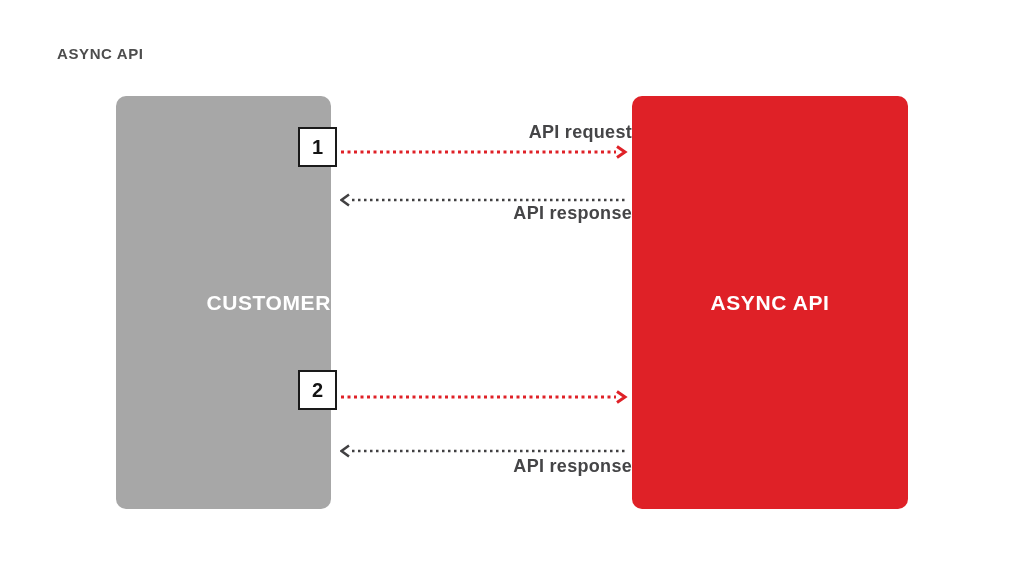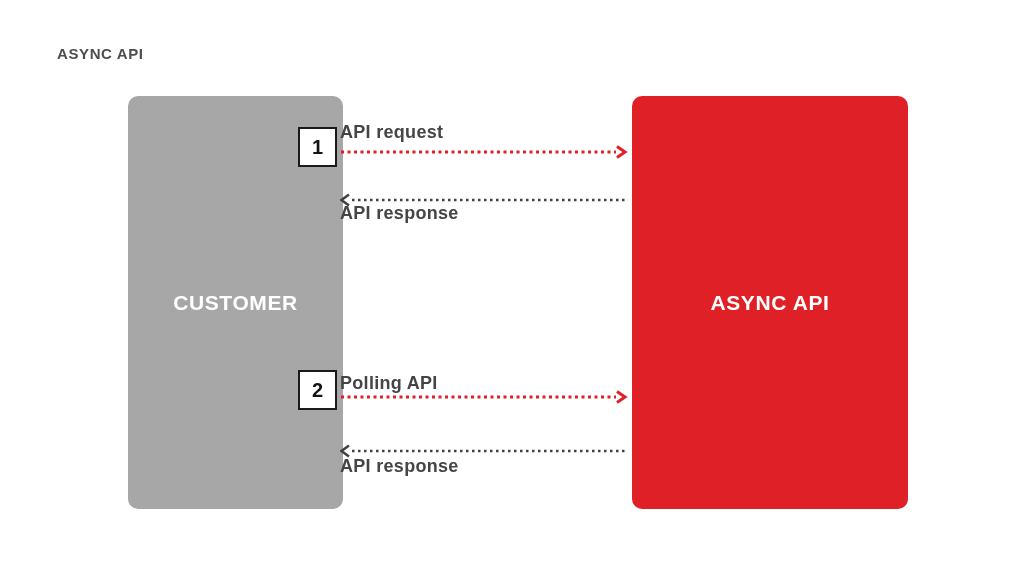--- a/index.html
+++ b/index.html
@@ -30,23 +30,24 @@
     top: 96px;
     height: 413px;
     border-radius: 10px;
     display: flex;
     flex-direction: column;
     align-items: center;
     justify-content: center;
     text-align: center;
   }
   .customer-box {
-    left: 128px;
+    left: 116px;
     width: 215px;
     background: var(--customer-box);
+    align-items: flex-end;
   }
   .api-box {
     left: 632px;
     width: 276px;
     background: var(--api-box);
   }
   .node-label {
     color: var(--box-text);
     font-size: 21px;
     font-weight: bold;
@@ -68,21 +69,21 @@
     font-weight: bold;
     color: var(--step-text);
     z-index: 2;
   }
   .step-1 { top: 127px; }
   .step-2 { top: 370px; }
   .flow-label {
     position: absolute;
     left: 340px;
     width: 292px;
-    text-align: left;
+    text-align: right;
     font-size: 18px;
     font-weight: bold;
     letter-spacing: 0.3px;
     color: var(--label-text);
   }
   .label-request    { top: 122px; }
   .label-response-1 { top: 203px; }
   .label-polling    { top: 373px; }
   .label-response-2 { top: 456px; }
   .arrow {
@@ -143,21 +144,20 @@
     <line class="dash-red" x1="1" y1="8" x2="276" y2="8"></line>
     <polyline class="head-red" points="277,2.5 285,8 277,13.5"></polyline>
   </svg>
 
   <svg class="arrow arrow-response-1" viewBox="0 0 292 16">
     <polyline class="head-dark" points="9,2.5 1.5,8 9,13.5"></polyline>
     <line class="dash-dark" x1="12" y1="8" x2="288" y2="8"></line>
   </svg>
   <div class="flow-label label-response-1">API response</div>
 
-  <div class="flow-label label-polling">Polling API</div>
   <svg class="arrow arrow-polling" viewBox="0 0 292 16">
     <line class="dash-red" x1="1" y1="8" x2="276" y2="8"></line>
     <polyline class="head-red" points="277,2.5 285,8 277,13.5"></polyline>
   </svg>
 
   <svg class="arrow arrow-response-2" viewBox="0 0 292 16">
     <polyline class="head-dark" points="9,2.5 1.5,8 9,13.5"></polyline>
     <line class="dash-dark" x1="12" y1="8" x2="288" y2="8"></line>
   </svg>
   <div class="flow-label label-response-2">API response</div>

